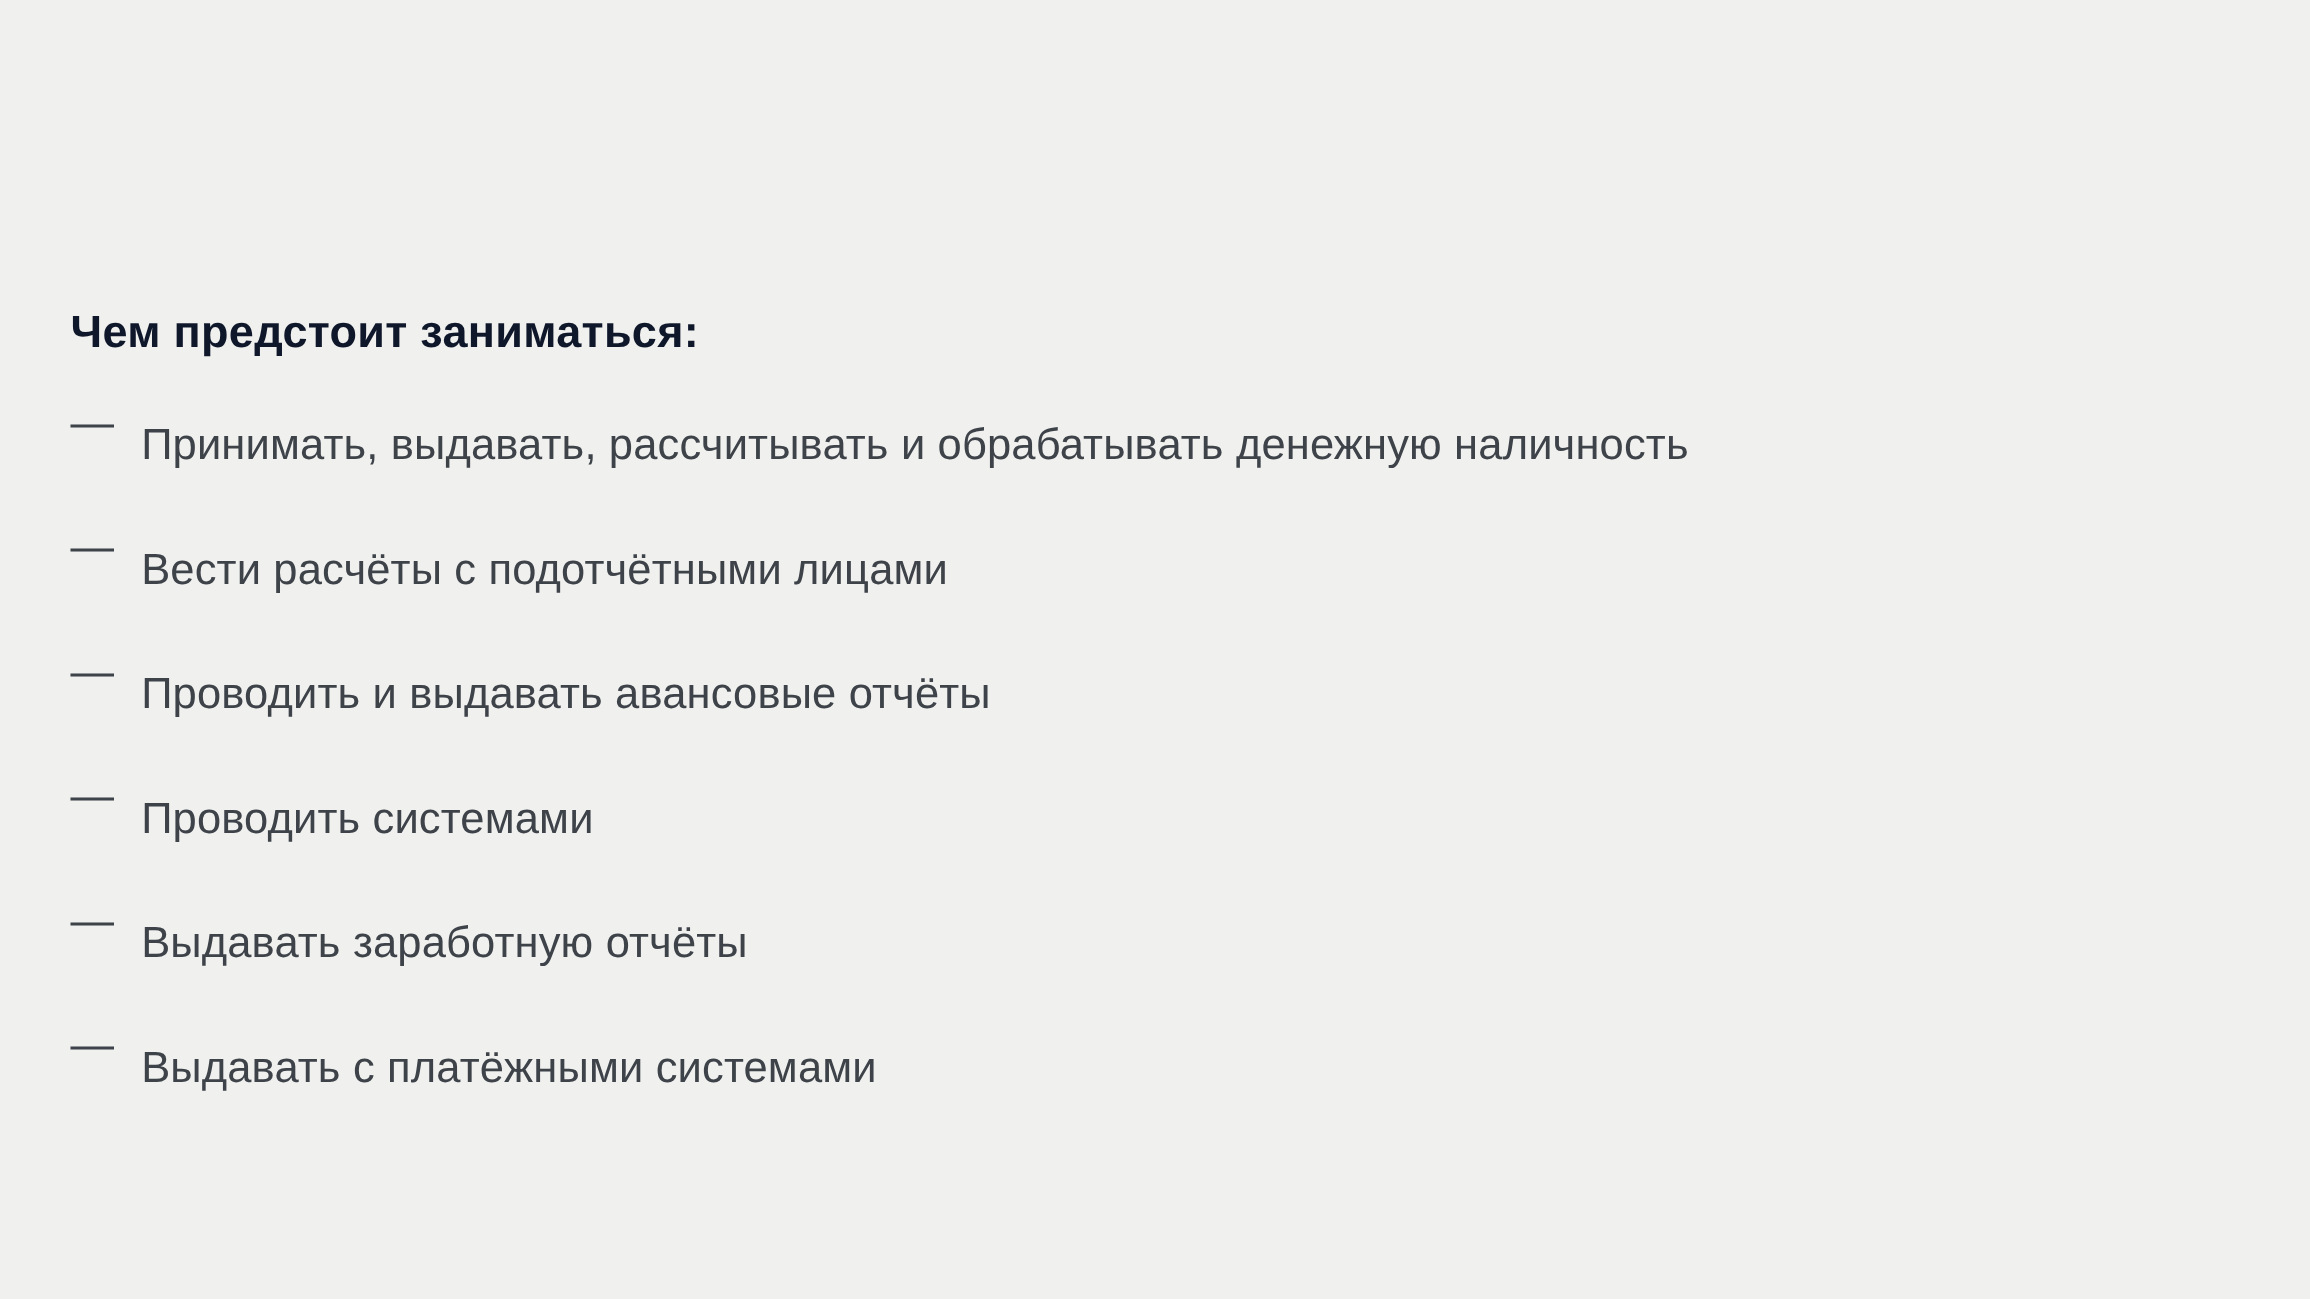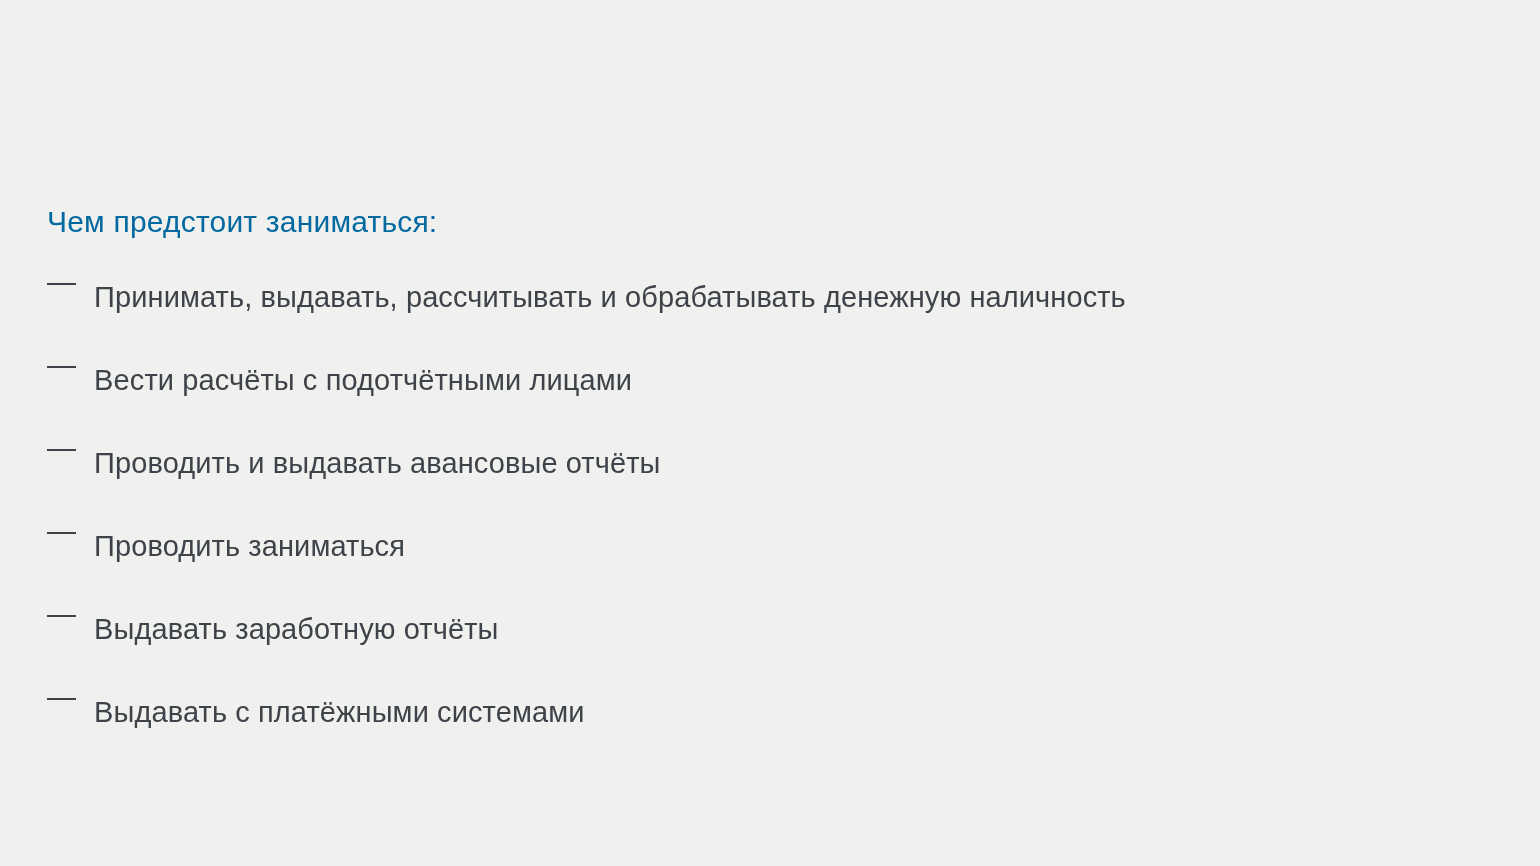--- a/index.html
+++ b/index.html
@@ -13,22 +13,22 @@
     font-family: "Liberation Sans", "DejaVu Sans", sans-serif;
     overflow: hidden;
   }
   .content {
     padding: 205px 40px 0 47px;
   }
   .section-title {
     margin: 0 0 26px 0;
     font-size: 30px;
     line-height: 34px;
-    font-weight: 400;
-    color: #0369a1;
+    font-weight: 700;
+    color: #0f172a;
     letter-spacing: 0.2px;
   }
   .task-list {
     margin: 0;
     padding: 0;
   }
   .item {
     display: flex;
     align-items: flex-start;
     gap: 18px;
@@ -66,21 +66,21 @@
         <span class="item-text">Вести расчёты с подотчётными лицами</span>
       </div>
 
       <div class="item">
         <span class="dash">—</span>
         <span class="item-text">Проводить и выдавать авансовые отчёты</span>
       </div>
 
       <div class="item">
         <span class="dash">—</span>
-        <span class="item-text">Проводить заниматься</span>
+        <span class="item-text">Проводить системами</span>
       </div>
 
       <div class="item">
         <span class="dash">—</span>
         <span class="item-text">Выдавать заработную отчёты</span>
       </div>
 
       <div class="item">
         <span class="dash">—</span>
         <span class="item-text">Выдавать с платёжными системами</span>

